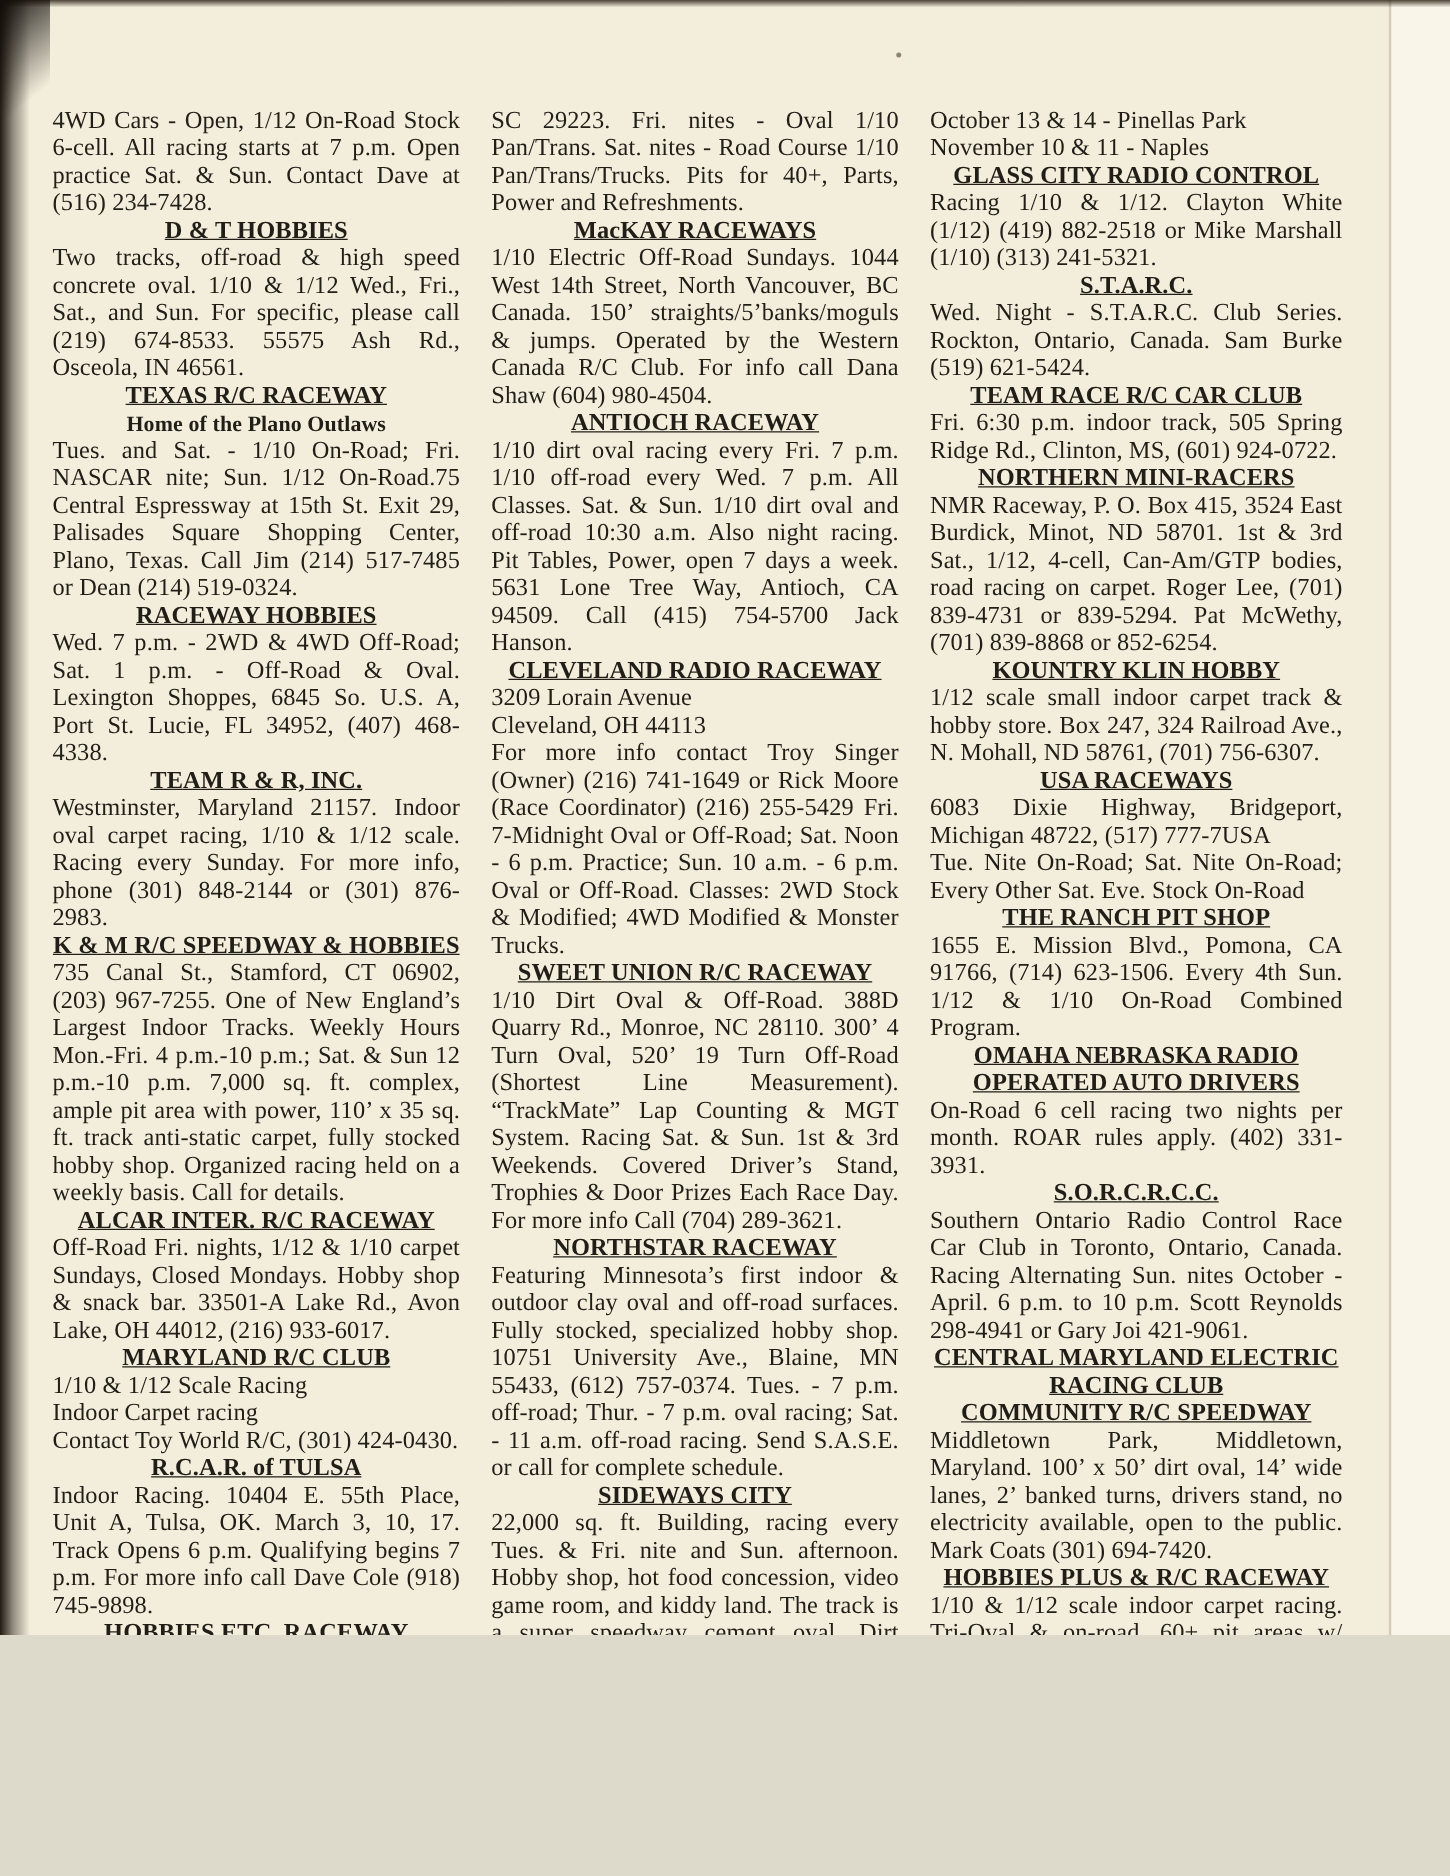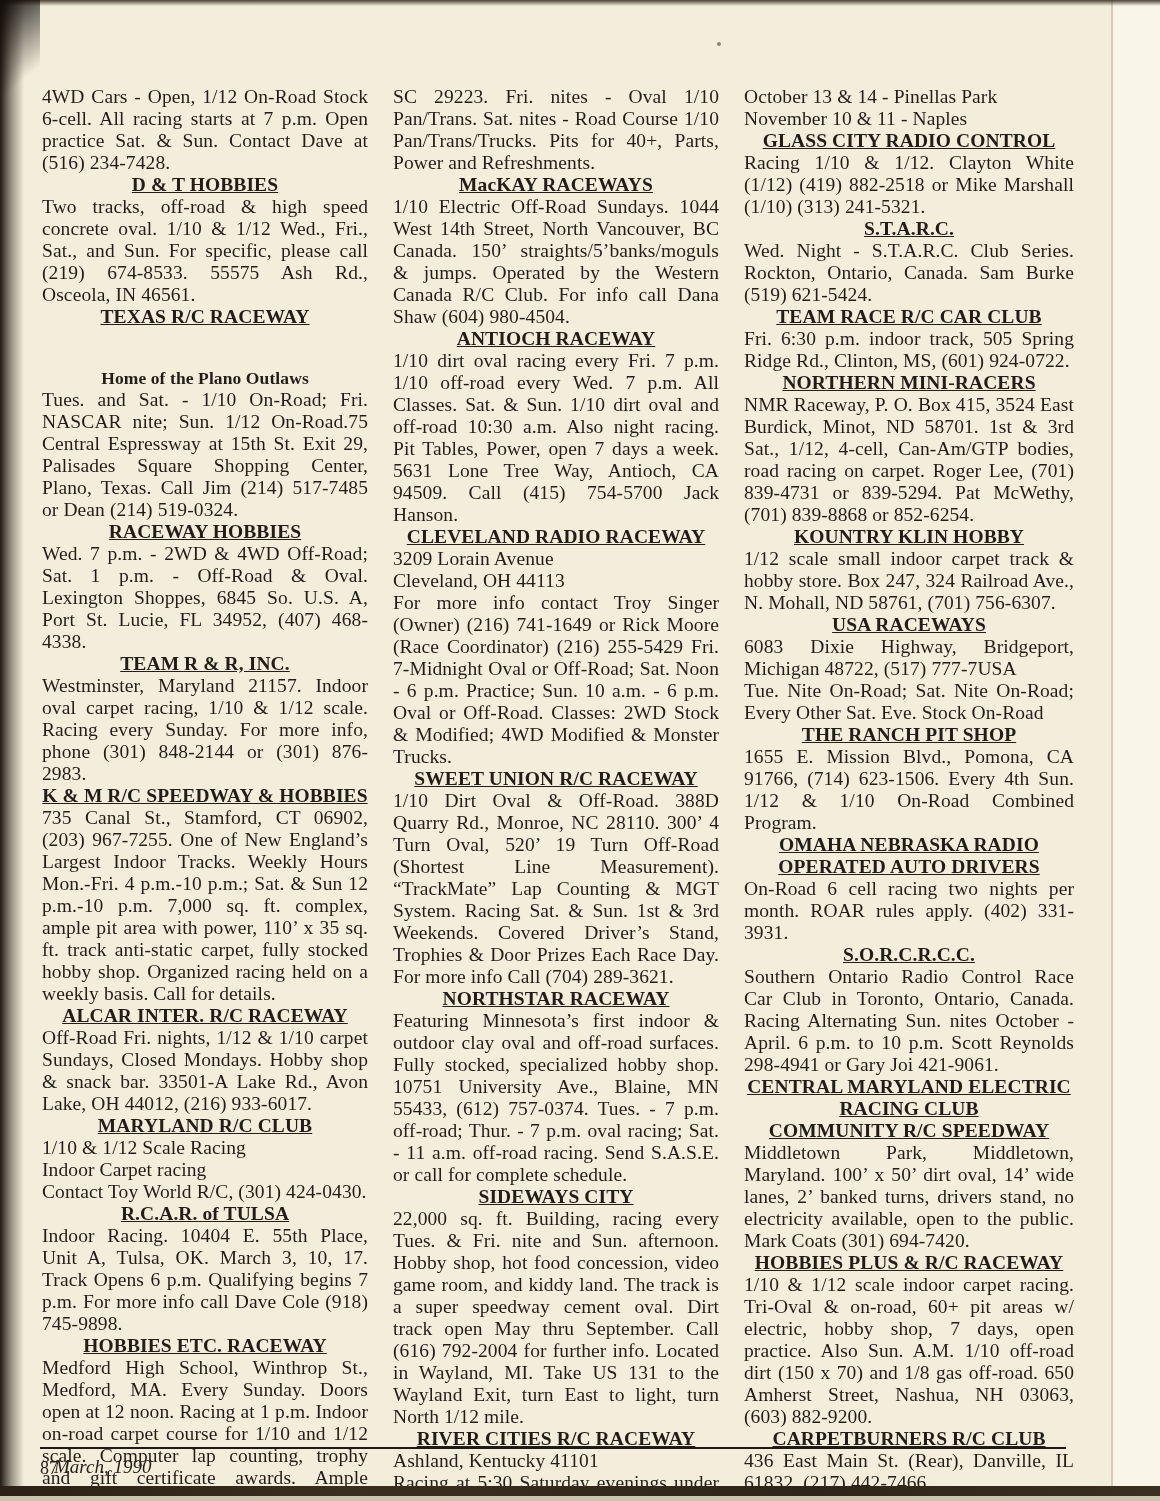--- a/index.html
+++ b/index.html
@@ -1,18 +1,18 @@
 <!DOCTYPE html>
 <html><head>
 <meta charset="utf-8">
 <style>
   html,body { margin:0; padding:0; background:#dedacb; }
   .page {
     position:relative;
-    width:1160px; height:1501px;
+    width:1160px; height:1308px;
     background:#f3eedc;
     overflow:hidden;
     font-family:"Liberation Serif", serif;
     color:#211e18;
   }
   
   .edge-top   { position:absolute; top:0; left:0; width:100%; height:6px;
                 background:linear-gradient(to bottom, rgba(48,37,24,.85), rgba(48,37,24,0)); }
   .edge-left  { position:absolute; top:0; left:0; width:24px; height:100%;
                 background:linear-gradient(to right, #221b13 0%, rgba(34,27,19,.45) 45%, rgba(34,27,19,0) 100%); }
@@ -25,21 +25,21 @@
   .edge-bottom-light { position:absolute; left:0; top:1496px; width:100%; height:5px; background:#ccc4ae; }
   .speck { position:absolute; left:717px; top:42px; width:4px; height:4px; border-radius:50%; background:#5f5547; opacity:.7; }
 
   
   .columns { position:absolute; left:42px; top:86px; display:flex; gap:25px; }
   .col { width:326px; }
   .col.c3 { width:330px; }
   .block { font-size:19.5px; line-height:22px; letter-spacing:.1px; }
   .body   { text-align:justify; text-justify:inter-word; hyphens:none; }
   .heading    { font-weight:bold; text-align:center;text-decoration:underline; }
-  .subheading { font-weight:bold; text-align:center; font-size:17.5px;margin-top:39px; }
+  .subheading { font-weight:bold; text-align:center; font-size:17.5px; }
   .center { text-align:left; }
   .lines  { text-align:left; }
 
   
   .footer-rule  { position:absolute; left:40px; top:1447px; width:1026px; height:2px; background:#1d1a15; }
   .footer-date  { position:absolute; left:54px;  top:1456px; font-style:italic; font-size:19px; }
   .footer-page  { position:absolute; left:40px;  top:1458px; width:1022px; text-align:left; font-size:18px; }
 </style>
 </head>
 <body>

